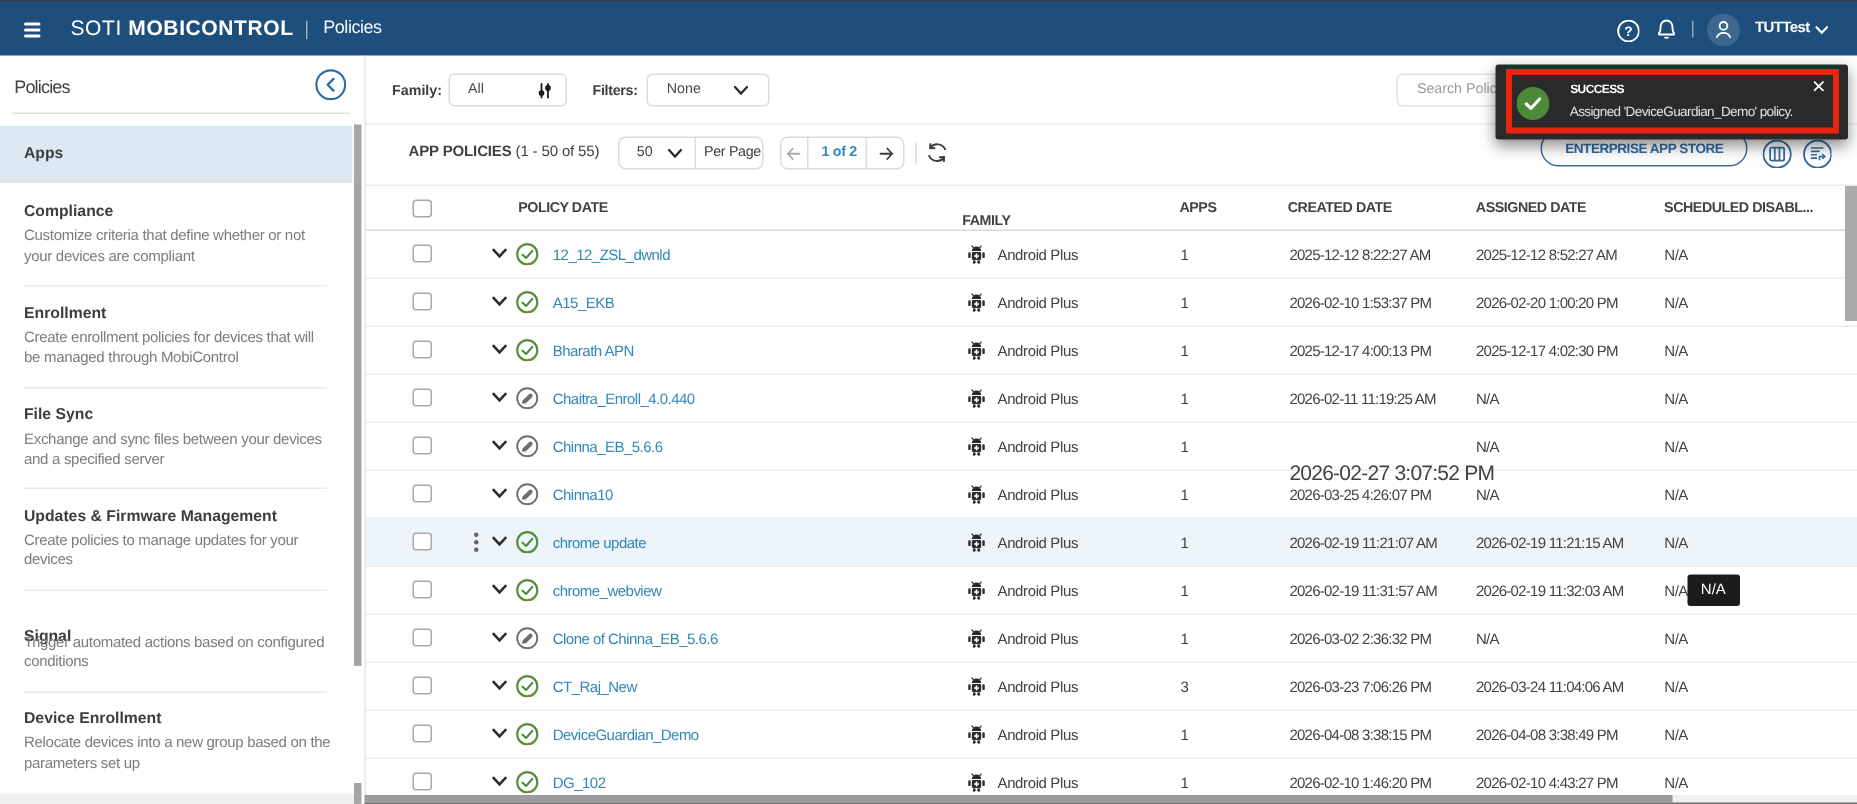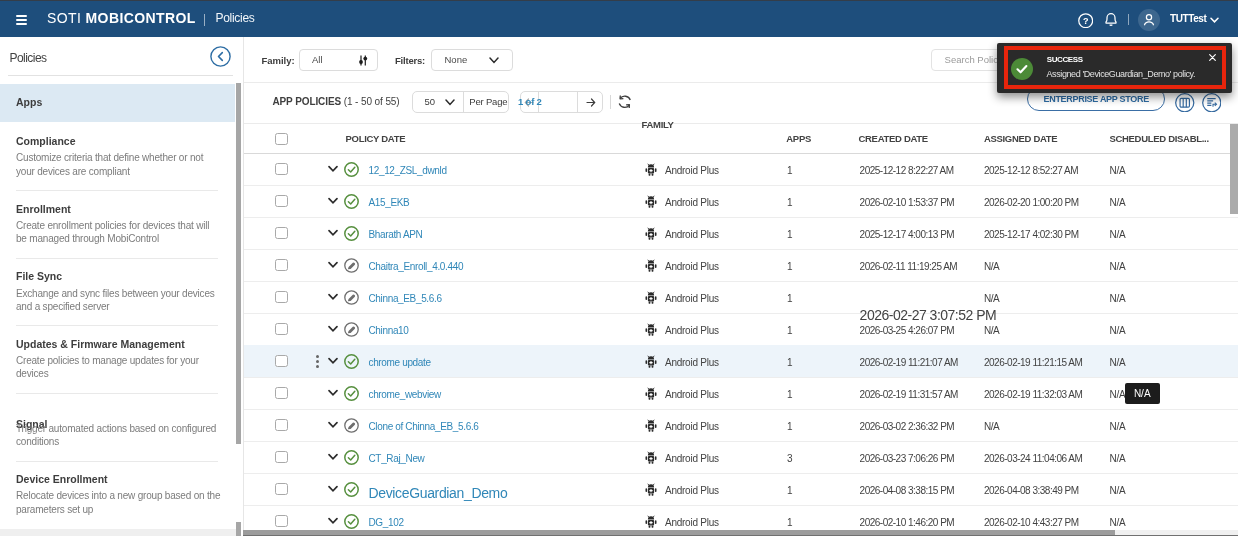--- a/index.html
+++ b/index.html
@@ -93,21 +93,21 @@
       <path d="M1 1 L5 5.4 L9 1" fill="none" stroke="#2b2b2b" stroke-width="1.5" stroke-linecap="round"></path>
     </svg>
 <div class="abs" style="left:463px;top:91px;width:1px;height:21.5px;background:#dcdcdc"></div>
 <div class="abs" style="left:469.3px;top:96.4px;font-size:9.5px;letter-spacing:-0.2px;color:#3d3d3d">Per Page</div>
 <div class="abs" style="left:519.7px;top:91px;width:83px;height:21.5px;border:1px solid #dcdcdc;border-radius:5px"></div>
 <div class="abs" style="left:537.6px;top:91px;width:1px;height:21.5px;background:#dcdcdc"></div>
 <div class="abs" style="left:577.4px;top:91px;width:1px;height:21.5px;background:#dcdcdc"></div>
 <svg class="abs" style="left:523.5px;top:97.5px" width="10" height="9" viewBox="0 0 10 9">
       <path d="M4.5 1 L1.3 4.5 L4.5 8 M1.6 4.5 L9 4.5" fill="none" stroke="#a8a8a8" stroke-width="1.2" stroke-linecap="round"></path>
     </svg>
-<div class="abs b" style="left:518px;top:96.4px;width:39px;font-size:9.5px;color:#3087b8;letter-spacing:-0.2px">1 of 2</div>
+<div class="abs b" style="left:540px;top:96.4px;width:39px;text-align:center;font-size:9.5px;color:#3087b8;letter-spacing:-0.2px">1 of 2</div>
 <svg class="abs" style="left:585.5px;top:97.5px" width="10" height="9" viewBox="0 0 10 9">
       <path d="M5.5 1 L8.7 4.5 L5.5 8 M8.4 4.5 L1 4.5" fill="none" stroke="#3d3d3d" stroke-width="1.2" stroke-linecap="round"></path>
     </svg>
 <div class="abs" style="left:610.3px;top:95px;width:1px;height:14px;background:#d8d8d8"></div>
 <svg class="abs" style="left:617px;top:94px" width="15.5" height="15.5" viewBox="0 0 16 16">
       <path d="M13.7 6.2 A6.1 6.1 0 0 0 3.2 4.6 M2.3 9.8 A6.1 6.1 0 0 0 12.8 11.4" fill="none" stroke="#3d3d3d" stroke-width="1.35"></path>
       <path d="M3.4 1.6 L3.2 5.0 L6.6 4.8" fill="none" stroke="#3d3d3d" stroke-width="1.35" stroke-linejoin="round"></path>
       <path d="M12.6 14.4 L12.8 11.0 L9.4 11.2" fill="none" stroke="#3d3d3d" stroke-width="1.35" stroke-linejoin="round"></path>
     </svg>
 <div class="abs" style="left:1027px;top:86.5px;width:138.4px;height:24.5px;border:1.3px solid #3a6ea5;border-radius:13px"></div>
@@ -121,21 +121,21 @@
 <svg class="abs" style="left:1201.7px;top:92.9px" width="19.5" height="19.5" viewBox="0 0 20 20">
       <circle cx="10" cy="10" r="9.3" fill="none" stroke="#34699f" stroke-width="1.25"></circle>
       <g stroke="#34699f" stroke-width="1.1" fill="none">
         <path d="M5.4 5.8 L14 5.8 M5.4 8.1 L11.4 8.1 M5.4 10.4 L9.6 10.4 M5.4 12.7 L9.6 12.7"></path>
         <path d="M11.3 14.2 L11.3 11.6 L14.4 11.6"></path>
         <path d="M13.1 9.9 L14.9 11.6 L13.1 13.3"></path>
       </g>
     </svg>
 <div class="cb abs" style="left:275.2px;top:132.5px"></div>
 <div class="abs b" style="left:345.5px;top:133.4px;font-size:9.5px;color:#424242;letter-spacing:-0.3px">POLICY DATE</div>
-<div class="abs b" style="left:641.5px;top:119px;font-size:9.5px;color:#424242;letter-spacing:-0.3px">FAMILY</div>
+<div class="abs b" style="left:641.5px;top:142px;font-size:9.5px;color:#424242;letter-spacing:-0.3px">FAMILY</div>
 <div class="abs b" style="left:786.3px;top:133.4px;font-size:9.5px;color:#424242;letter-spacing:-0.3px">APPS</div>
 <div class="abs b" style="left:858.5px;top:133.4px;font-size:9.5px;color:#424242;letter-spacing:-0.3px">CREATED DATE</div>
 <div class="abs b" style="left:983.9px;top:133.4px;font-size:9.5px;color:#424242;letter-spacing:-0.3px">ASSIGNED DATE</div>
 <div class="abs b" style="left:1109.4px;top:133.4px;font-size:9.5px;color:#424242;letter-spacing:-0.3px">SCHEDULED DISABL...</div>
 <div class="hl" style="left:244px;top:152.8px;width:994px;background:#d9d9d9"></div>
 <div class="hl" style="left:244px;top:184.8px;width:994px;background:#ededed"></div>
 <div class="cb abs" style="left:275.2px;top:162.7px"></div>
 <svg class="abs" style="left:327.8px;top:165.2px" width="10" height="8" viewBox="0 0 10 8">
       <path d="M1 1.6 L5 5.9 L9 1.6" fill="none" stroke="#2b2b2b" stroke-width="1.65" stroke-linecap="round"></path>
     </svg>
@@ -410,21 +410,21 @@
 <div class="abs" style="left:1109.5px;top:452.5px;font-size:10px;letter-spacing:-0.3px;color:#424242">N/A</div>
 <div class="hl" style="left:244px;top:504.8px;width:994px;background:#ededed"></div>
 <div class="cb abs" style="left:275.2px;top:482.7px"></div>
 <svg class="abs" style="left:327.8px;top:485.2px" width="10" height="8" viewBox="0 0 10 8">
       <path d="M1 1.6 L5 5.9 L9 1.6" fill="none" stroke="#2b2b2b" stroke-width="1.65" stroke-linecap="round"></path>
     </svg>
 <svg class="abs" style="left:343.5px;top:481.7px" width="15" height="15" viewBox="0 0 15 15">
       <circle cx="7.5" cy="7.5" r="6.7" fill="none" stroke="#57903f" stroke-width="1.5"></circle>
       <path d="M4.4 7.8 L6.7 10 L10.8 5.3" fill="none" stroke="#57903f" stroke-width="1.5" stroke-linecap="round" stroke-linejoin="round"></path>
     </svg>
-<div class="abs" style="left:368.5px;top:484.5px;font-size:14px;letter-spacing:-0.35px;color:#3087b8">DeviceGuardian_Demo</div>
+<div class="abs" style="left:368.5px;top:484.5px;font-size:10px;letter-spacing:-0.35px;color:#3087b8">DeviceGuardian_Demo</div>
 <svg class="abs" style="left:644.5px;top:482.7px" width="12" height="13" viewBox="0 0 24 26">
       <g fill="#2b2b2b">
         <path d="M5.5 1.5 L8 4.5 M18.5 1.5 L16 4.5" stroke="#2b2b2b" stroke-width="1.7"></path>
         <path d="M5.8 8.8 A6.2 6.3 0 0 1 18.2 8.8 Z"></path>
         <rect x="5.8" y="10" width="12.4" height="10.8" rx="1.8"></rect>
         <rect x="1" y="10.3" width="3.2" height="7.8" rx="1.6"></rect>
         <rect x="19.8" y="10.3" width="3.2" height="7.8" rx="1.6"></rect>
         <rect x="7.2" y="21" width="3.6" height="4.6" rx="1.7"></rect>
         <rect x="13.2" y="21" width="3.6" height="4.6" rx="1.7"></rect>
       </g>

